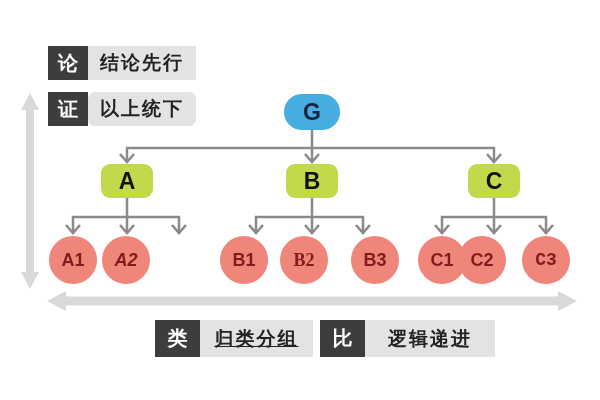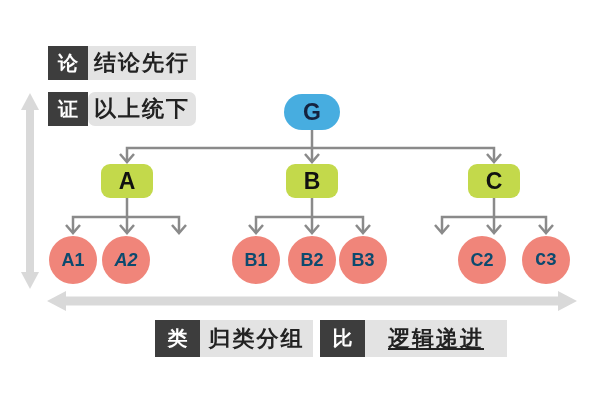--- a/index.html
+++ b/index.html
@@ -13,45 +13,45 @@
   
   .tag-pair{position:absolute;display:flex;height:34px;}
   .tag-dark{
     background:var(--dark-box);color:#ffffff;
     display:flex;align-items:center;justify-content:center;
     font-weight:bold;font-size:20px;
   }
   .tag-light{
     background:var(--light-box);color:#222222;
     display:flex;align-items:center;justify-content:center;
-    font-weight:bold;font-size:22px;letter-spacing:2px;
+    font-weight:bold;font-size:19px;letter-spacing:2px;
   }
 
   
   .node{
     position:absolute;display:flex;align-items:center;justify-content:center;
     font-weight:bold;
   }
   .node-root{
     left:284px;top:94px;width:56px;height:36px;border-radius:18px;
     background:var(--node-blue);color:#15233f;font-size:23px;
   }
   .node-branch{
     width:52px;height:34px;border-radius:9px;top:164px;
     background:var(--node-green);color:#111111;font-size:23px;
   }
   .node-branch.a{left:101px;}
   .node-branch.b{left:286px;}
   .node-branch.c{left:468px;}
   .node-leaf{
     width:48px;height:48px;border-radius:50%;top:236px;
-    background:var(--node-salmon);color:#0c4a6e;font-size:18px;
+    background:var(--node-salmon);color:#7f1d1d;font-size:18px;
   }
   .leaf-a1{left:49px;}  .leaf-a2{left:102px;font-style:italic;} .leaf-a3{left:155px;}
-  .leaf-b1{left:232px;} .leaf-b2{left:288px;} .leaf-b3{left:339px;}
+  .leaf-b1{left:220px;} .leaf-b2{left:280px;font-family:Liberation Serif, serif;} .leaf-b3{left:351px;}
   .leaf-c1{left:418px;} .leaf-c2{left:458px;} .leaf-c3{left:522px;font-family:Liberation Mono, monospace;}
 
   
   svg{position:absolute;left:0;top:0;}
   .conn{stroke:var(--connector-gray);stroke-width:2.5;fill:none;stroke-linecap:square;}
   .chev{stroke:var(--connector-gray);stroke-width:2.5;fill:none;stroke-linejoin:miter;}
   .big-shaft{stroke:var(--big-arrow-gray);fill:none;}
   .big-head{fill:var(--big-arrow-gray);stroke:none;}
 </style>
 </head>
@@ -108,25 +108,26 @@
 
   <div class="node node-branch a">A</div>
   <div class="node node-branch b">B</div>
   <div class="node node-branch c">C</div>
 
   <div class="node node-leaf leaf-a1">A1</div>
   <div class="node node-leaf leaf-a2">A2</div>
   <div class="node node-leaf leaf-b1">B1</div>
   <div class="node node-leaf leaf-b2">B2</div>
   <div class="node node-leaf leaf-b3">B3</div>
+  <div class="node node-leaf leaf-c1">C1</div>
   <div class="node node-leaf leaf-c2">C2</div>
   <div class="node node-leaf leaf-c3">C3</div>
 
   <div class="tag-pair" style="left:155px;top:320px;height:37px;">
     <div class="tag-dark" style="width:45px;">类</div>
-    <div class="tag-light" style="width:113px;">归类分组</div>
+    <div class="tag-light" style="width:113px;text-decoration:underline;">归类分组</div>
   </div>
   <div class="tag-pair" style="left:320px;top:320px;height:37px;">
     <div class="tag-dark" style="width:45px;">比</div>
-    <div class="tag-light" style="width:142px;text-decoration:underline;">逻辑递进</div>
+    <div class="tag-light" style="width:130px;">逻辑递进</div>
   </div>
 
 </div>
 
 </body></html>

